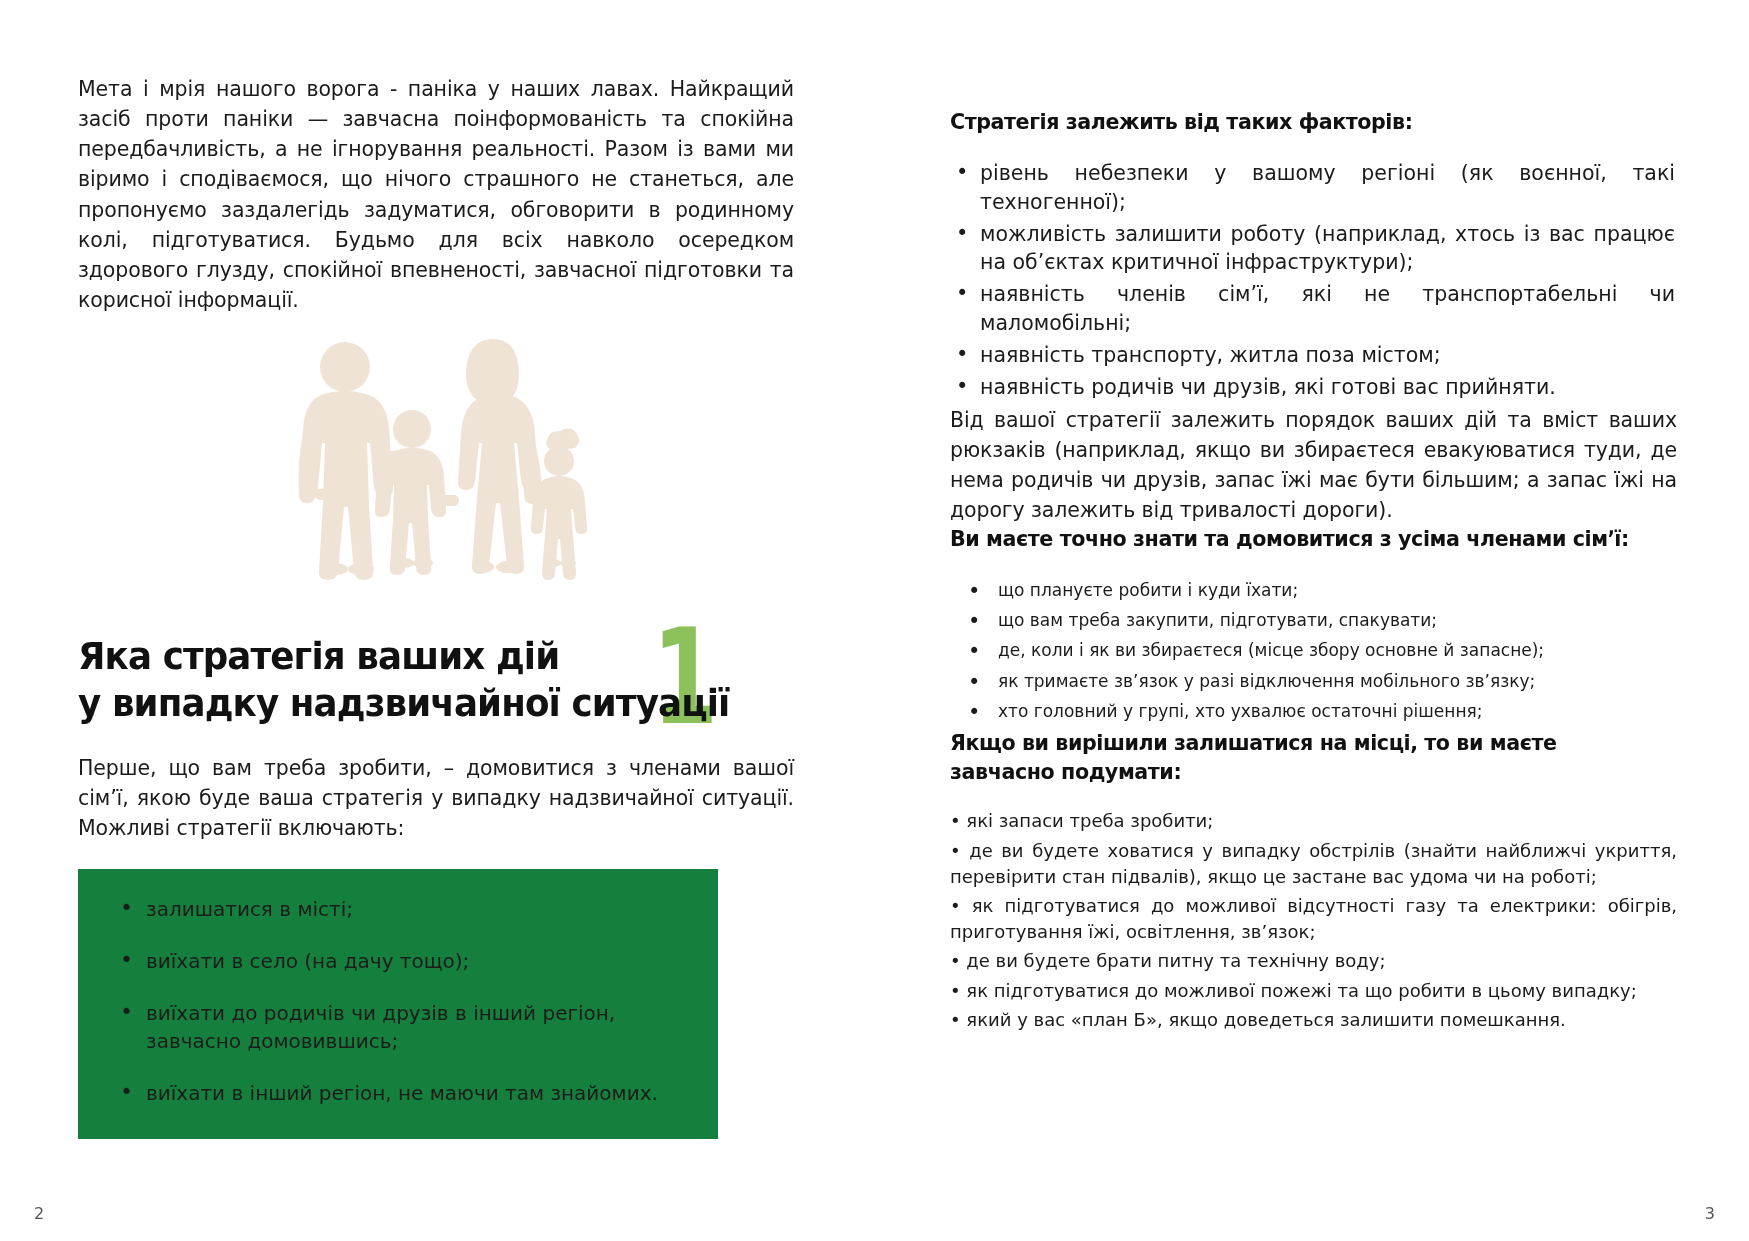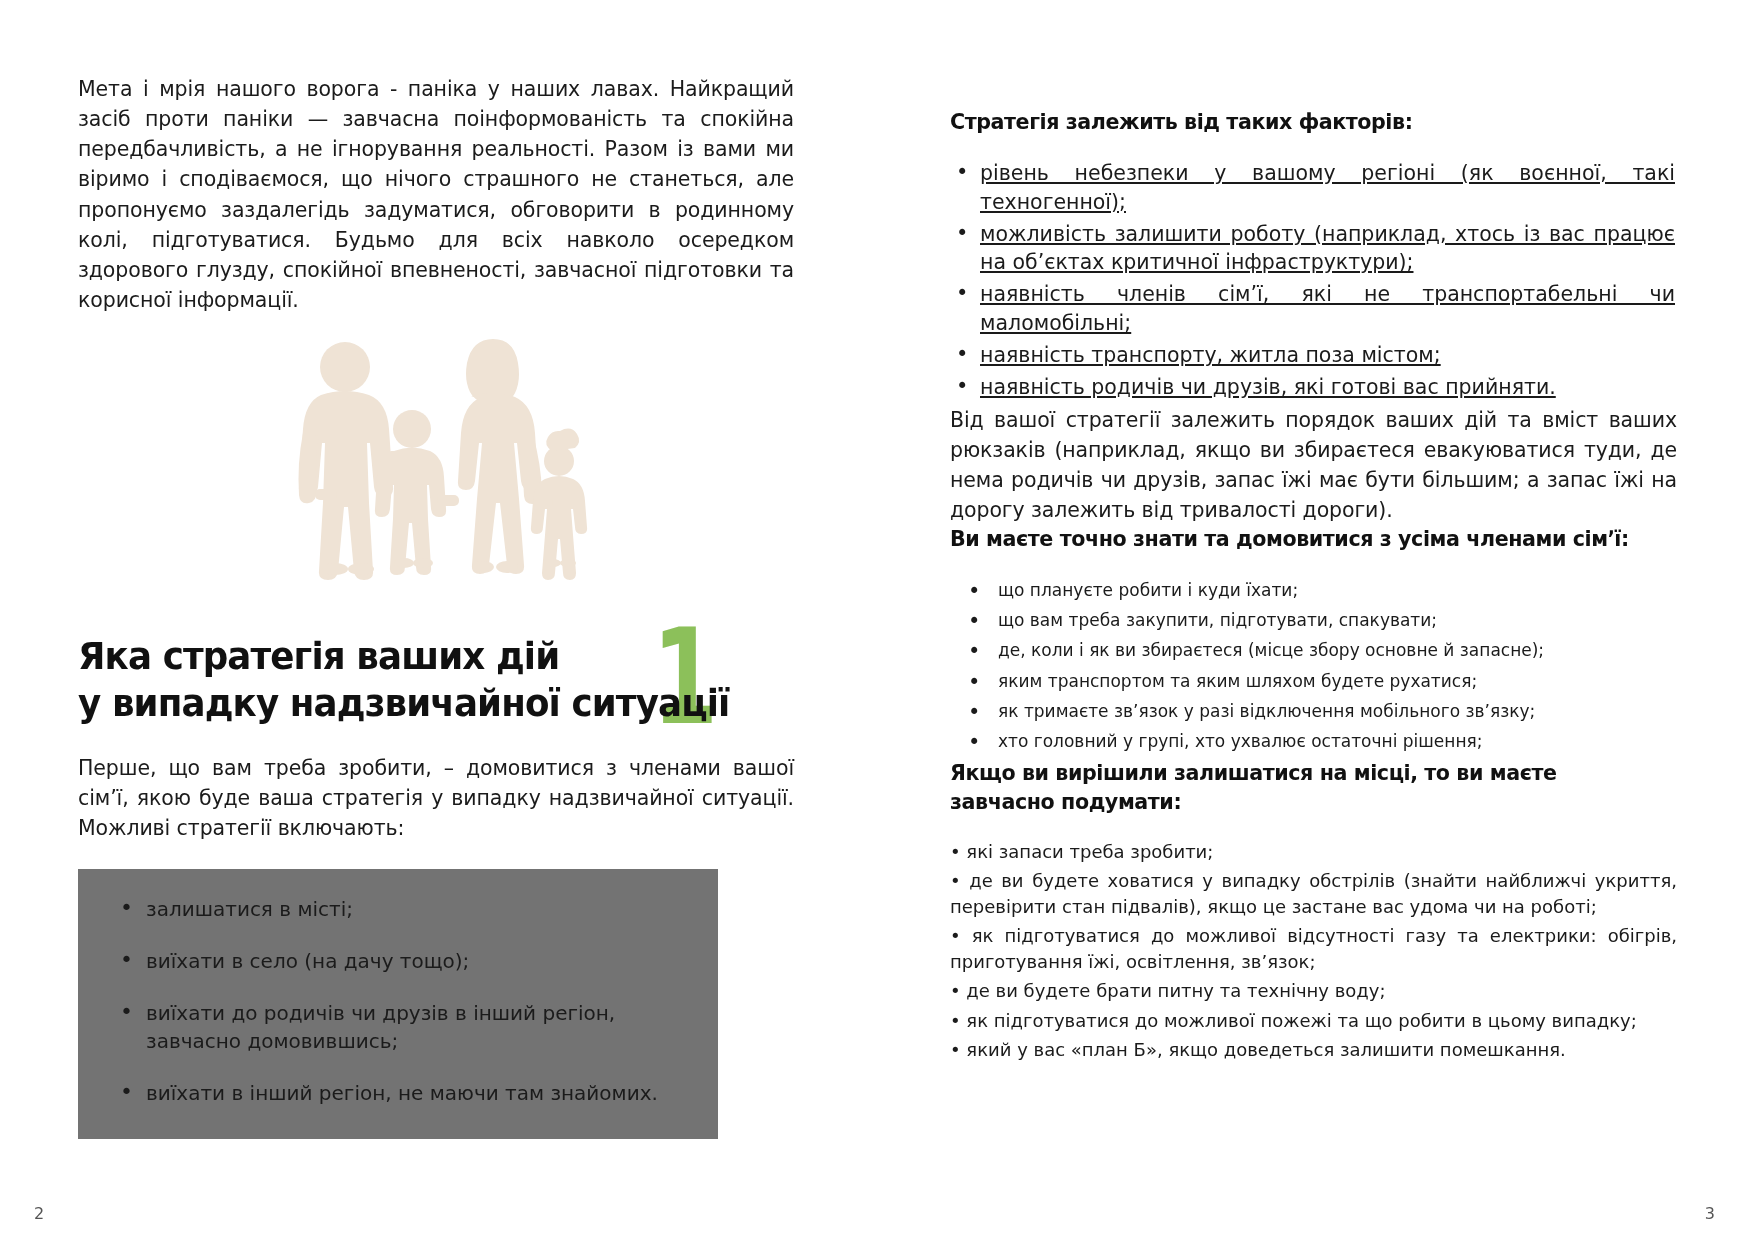--- a/index.html
+++ b/index.html
@@ -91,21 +91,21 @@
     letter-spacing: -6px;
   }
 
   .after-heading {
     margin-top: 38px;
   }
 
   
   .green-box {
     margin-top: 26px;
-    background: #737373;
+    background: #15803d;
     padding: 26px 34px 28px 34px;
     width: 640px;
     box-sizing: border-box;
   }
   .green-box ul {
     margin: 0;
     padding: 0 0 0 34px;
     list-style: none;
   }
   .green-box li {
@@ -133,21 +133,20 @@
     line-height: 1.34;
     color: #111111;
     letter-spacing: -0.45px;
     transform: scaleX(0.96);
     transform-origin: left center;
   }
   ul.dot-list {
     margin: 22px 0 0 0;
     padding: 0 0 0 30px;
     list-style: none;
-    text-decoration: underline;
   }
   ul.dot-list li {
     position: relative;
     font-size: 20.5px;
     line-height: 1.41;
     color: #1b1b1b;
     margin-bottom: 3px;
     text-align: justify;
   }
   ul.dot-list li::before {
@@ -284,21 +283,20 @@
     </ul>
 
     <p class="body-text gap-34">Від вашої стратегії залежить порядок ваших дій та вміст ваших рюкзаків (наприклад, якщо ви збираєтеся евакуюватися туди, де нема родичів чи друзів, запас їжі має бути більшим; а запас їжі на дорогу залежить від тривалості дороги).</p>
 
     <h2 class="sub-heading gap-38">Ви маєте точно знати та домовитися з усіма членами сім՚ї:</h2>
 
     <ul class="spaced-list">
       <li>що плануєте робити і куди їхати;</li>
       <li>що вам треба закупити, підготувати, спакувати;</li>
       <li>де, коли і як ви збираєтеся (місце збору основне й запасне);</li>
-      <li>яким транспортом та яким шляхом будете рухатися;</li>
       <li>як тримаєте зв՚язок у разі відключення мобільного зв՚язку;</li>
       <li>хто головний у групі, хто ухвалює остаточні рішення;</li>
     </ul>
 
     <h2 class="sub-heading gap-34">Якщо ви вирішили залишатися на місці, то ви маєте завчасно подумати:</h2>
 
     <div class="inline-bullets">
       <p>• які запаси треба зробити;</p>
       <p>• де ви будете ховатися у випадку обстрілів (знайти найближчі укриття, перевірити стан підвалів), якщо це застане вас удома чи на роботі;</p>
       <p>• як підготуватися до можливої відсутності газу та електрики: обігрів, приготування їжі, освітлення, зв՚язок;</p>

